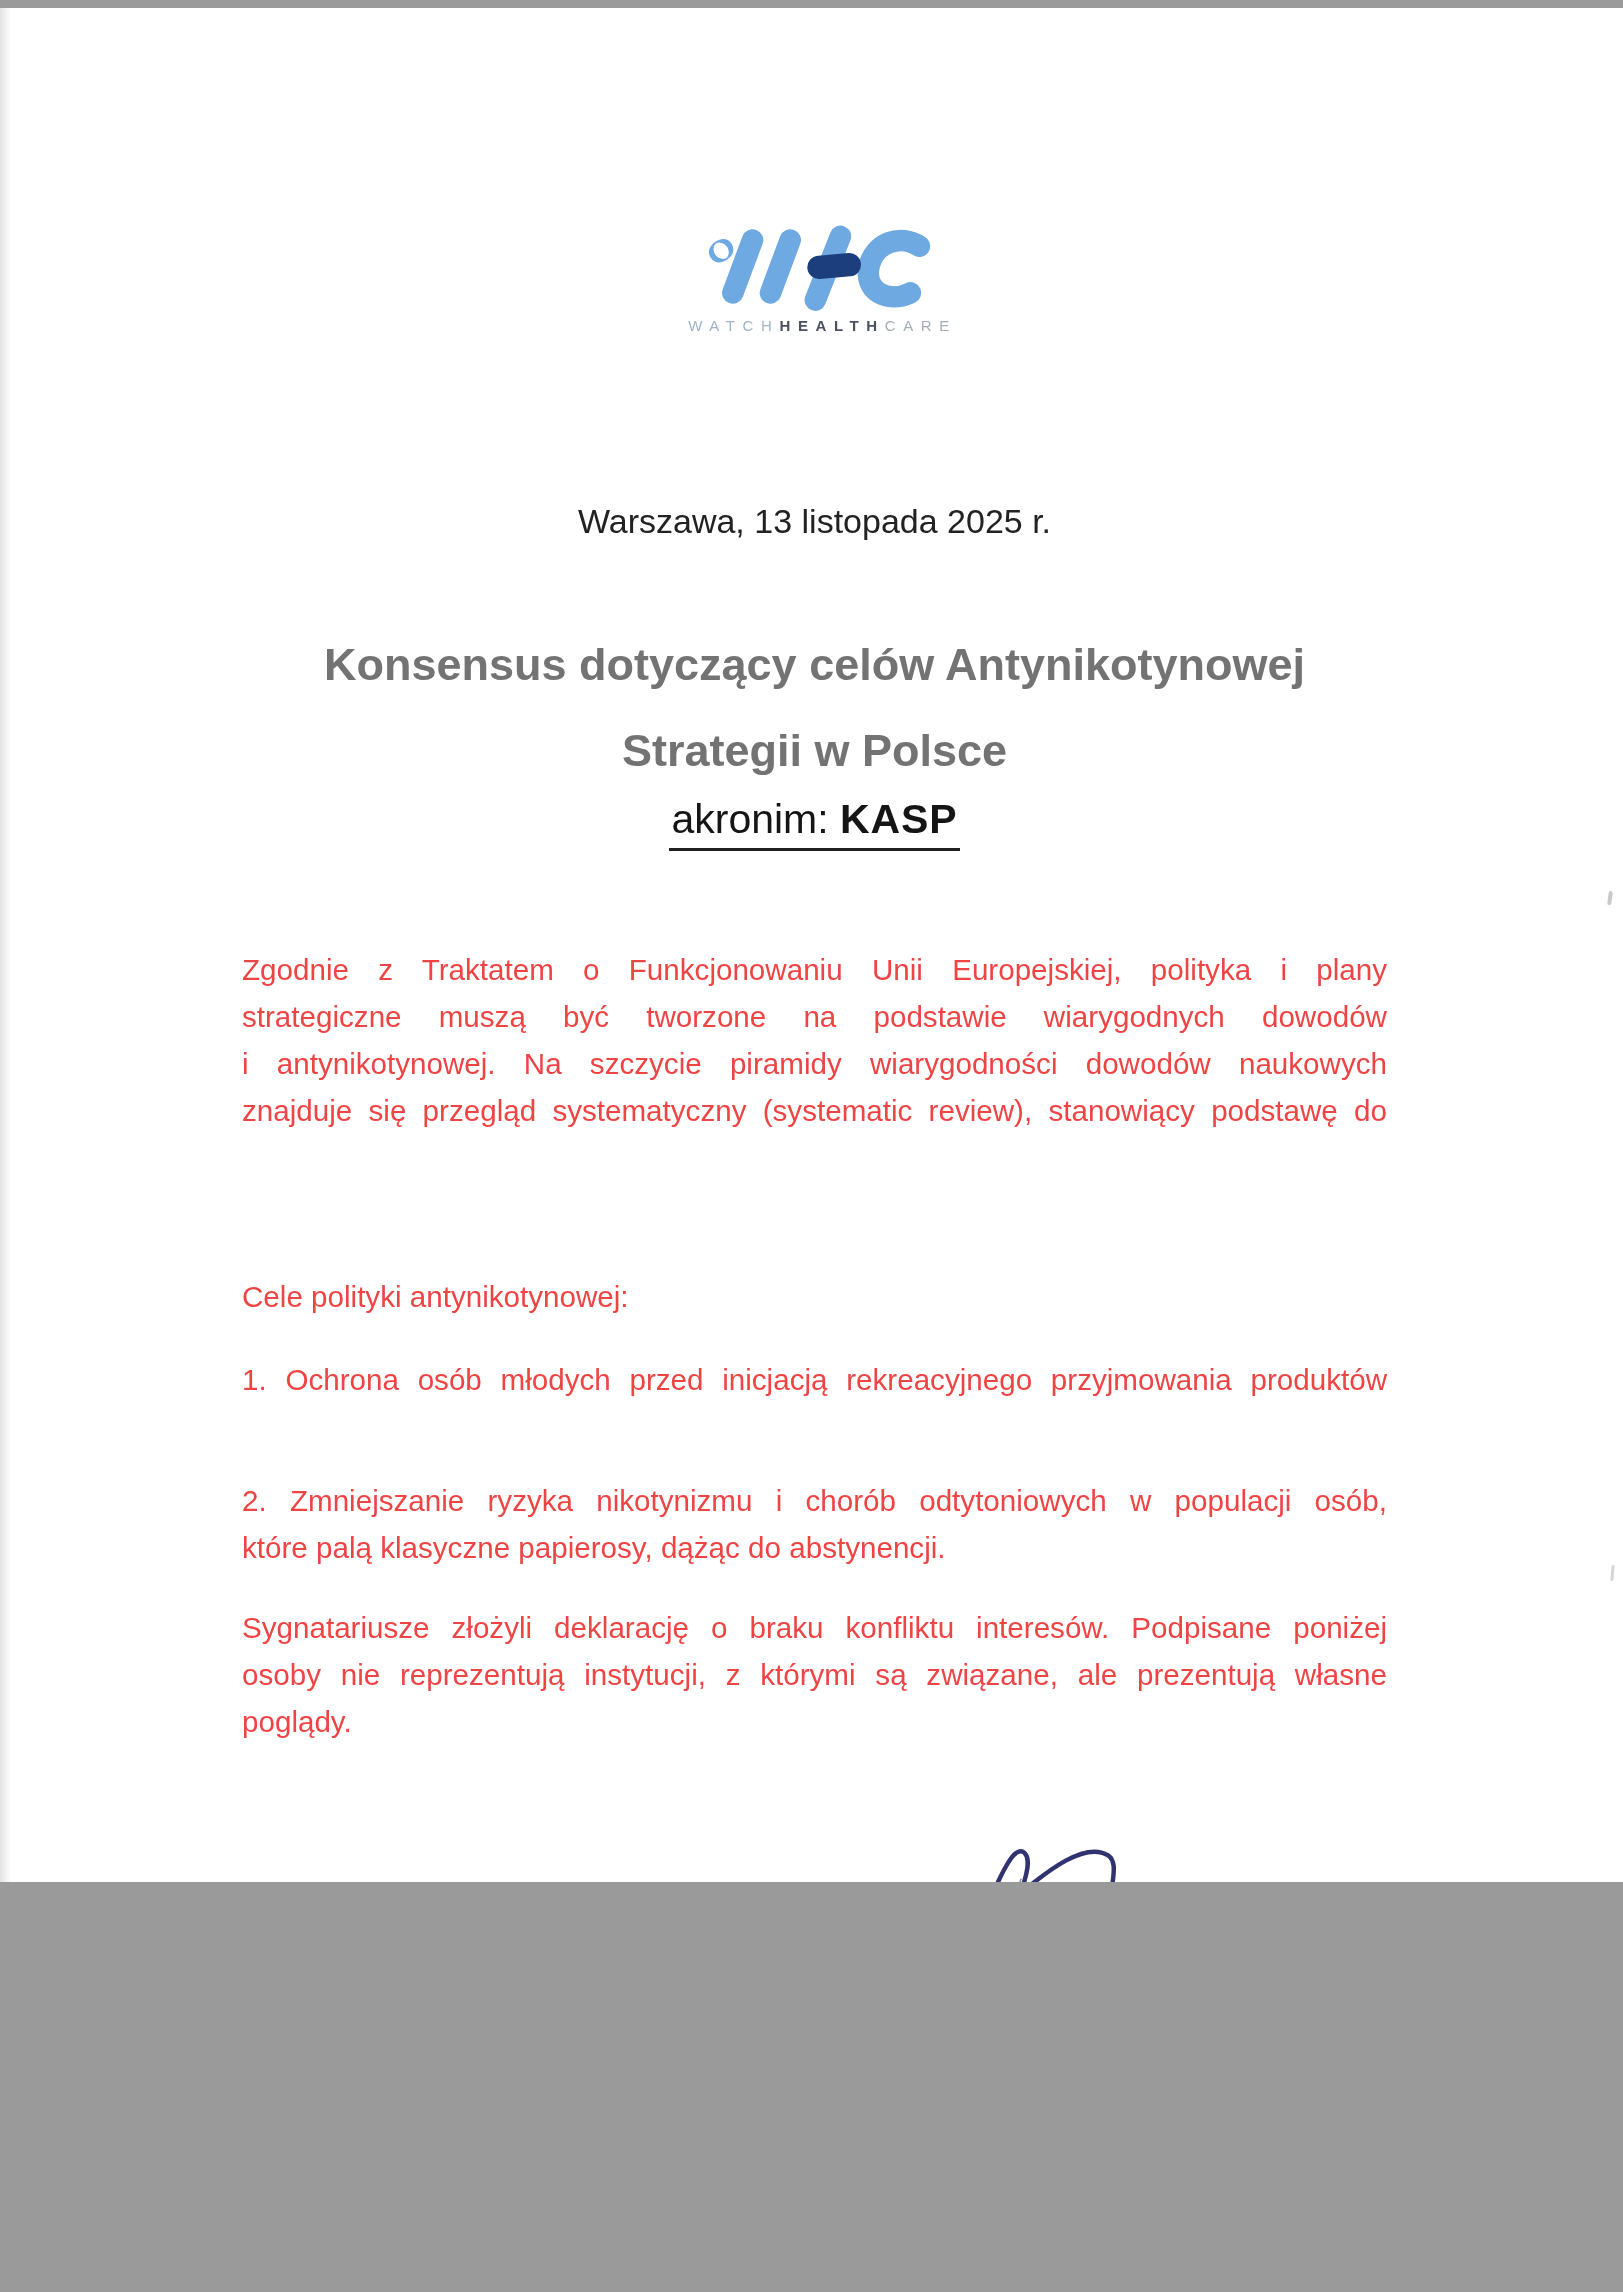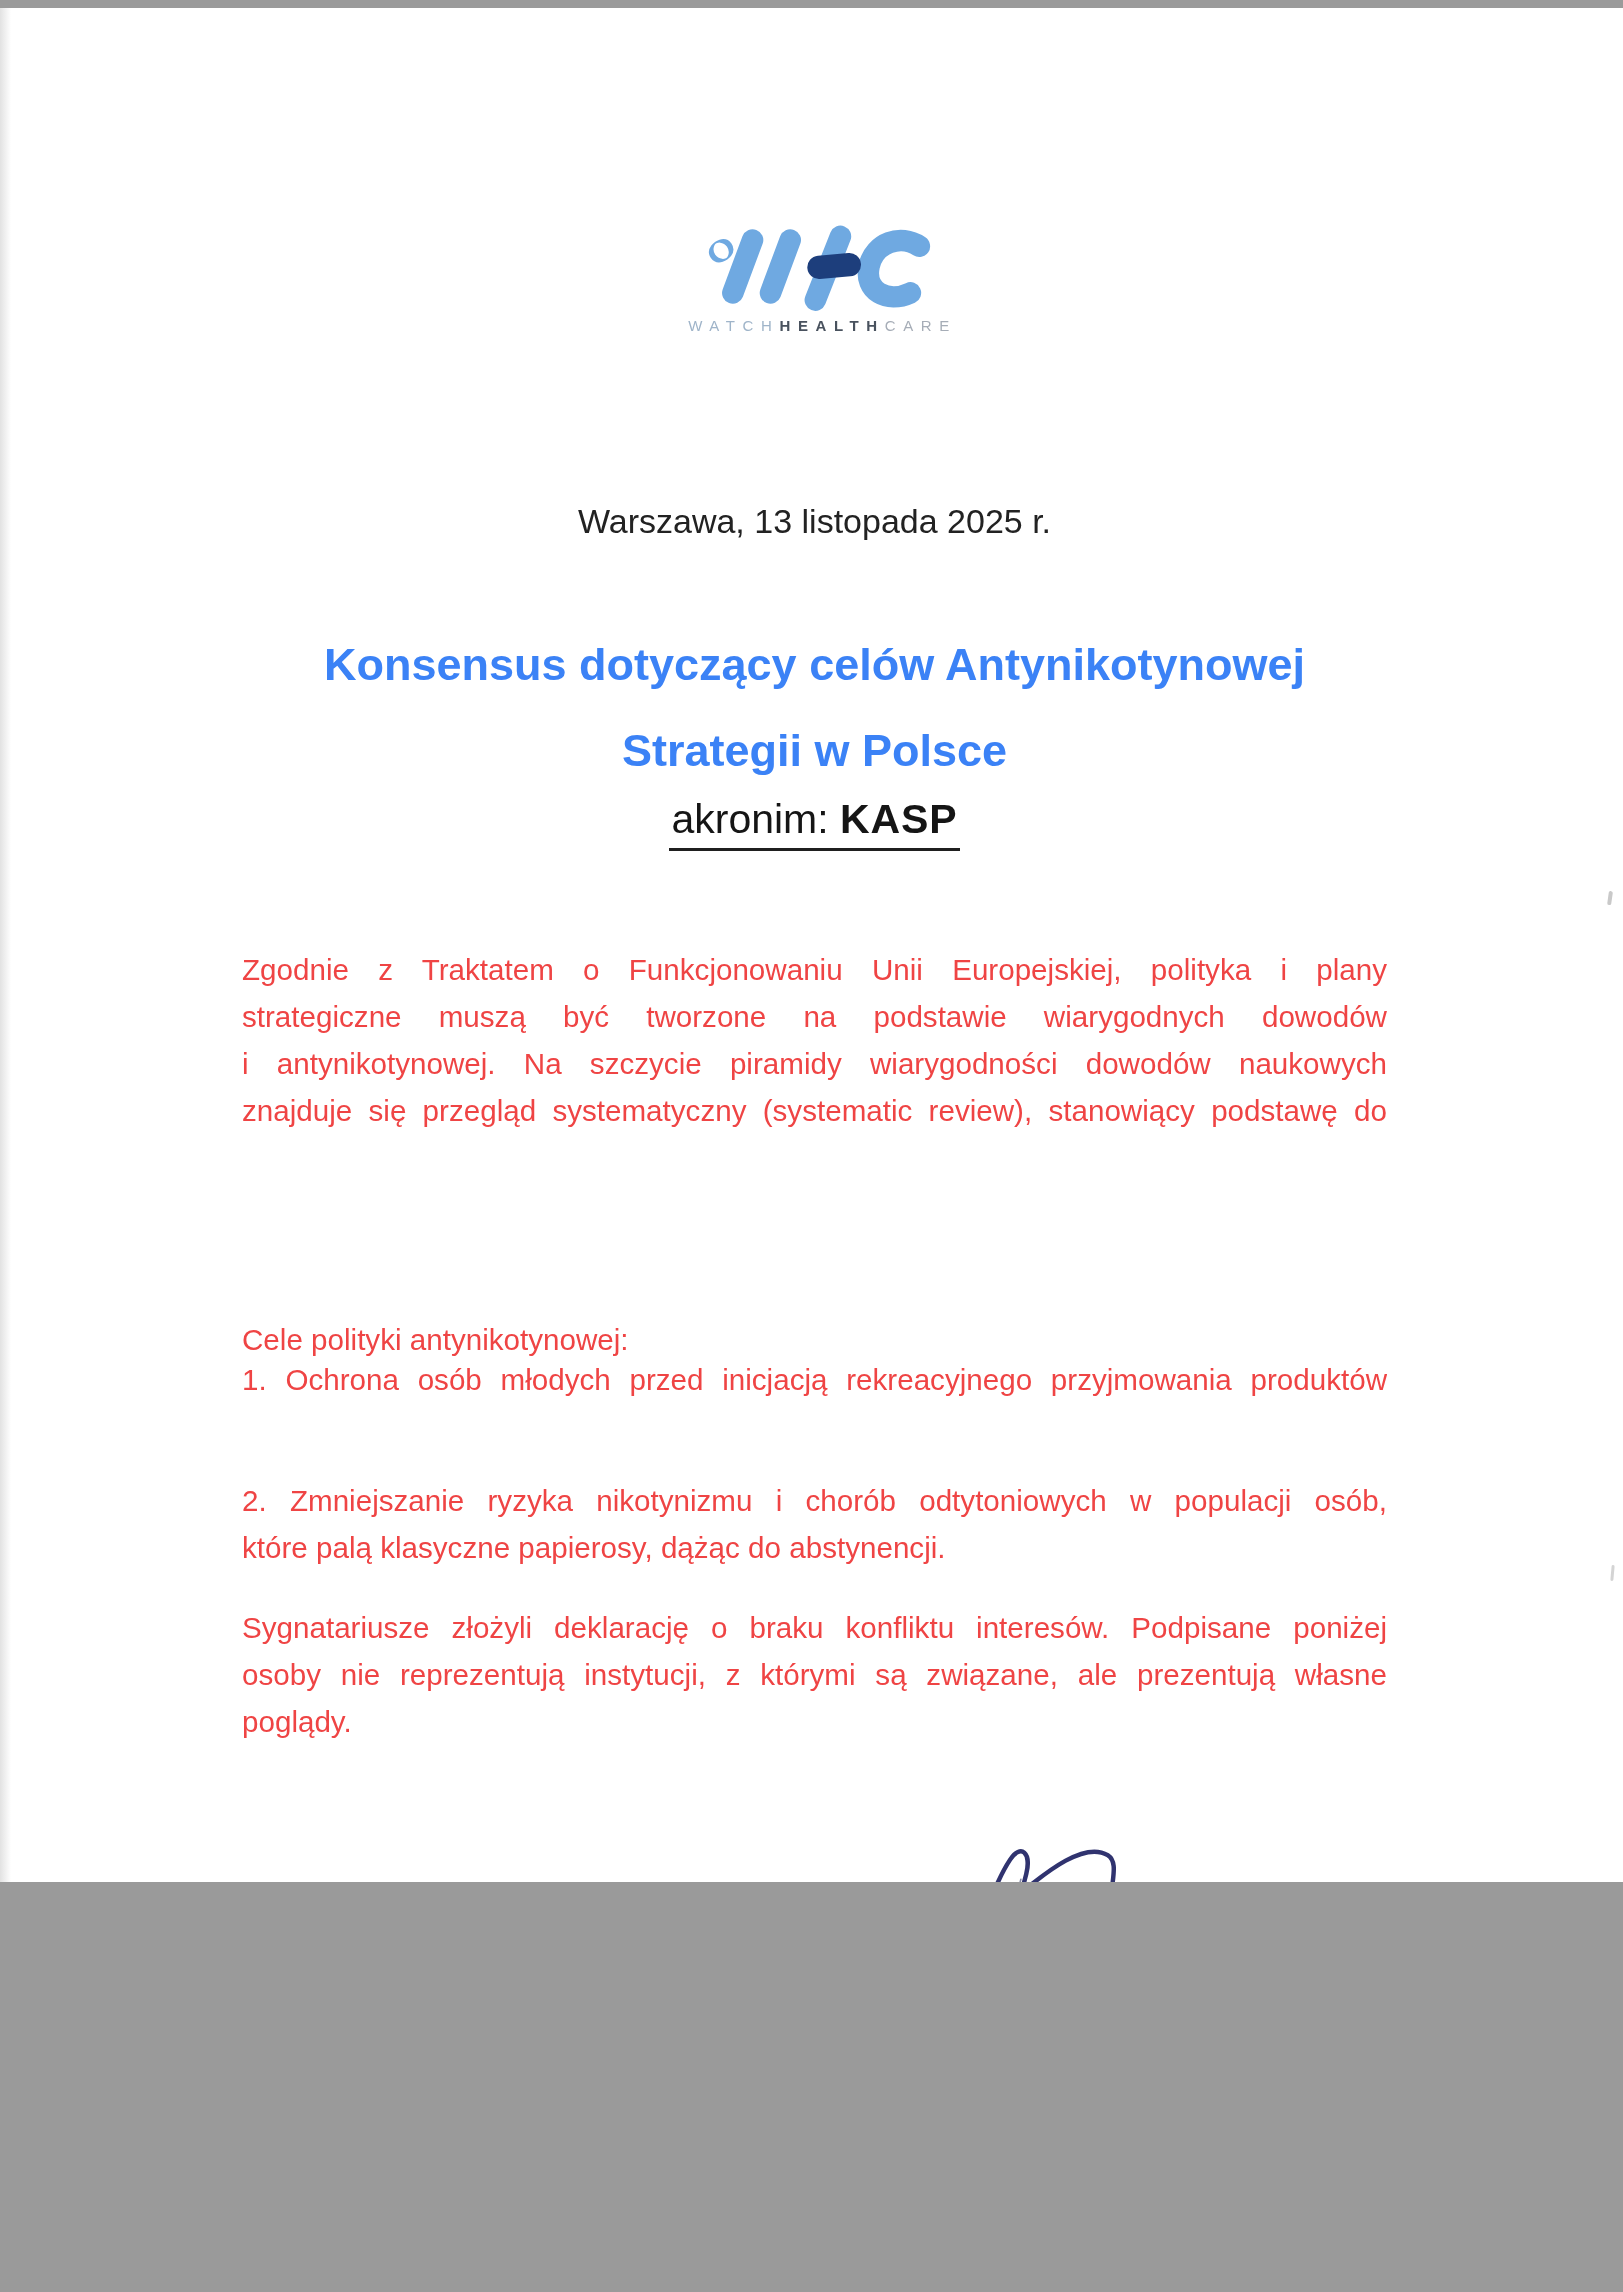--- a/index.html
+++ b/index.html
@@ -32,32 +32,32 @@
   }
   .brand-watch{color:#9fb4c9;font-weight:400;}
   .brand-health{color:#49525e;font-weight:700;}
   .brand-care{color:#a6adb7;font-weight:400;}
 
   
   .col{position:absolute;left:242px;width:1145px;}
 
   .date-line{top:493px;text-align:center;font-size:34px;line-height:41px;color:#222;}
 
-  .doc-title{top:614px;text-align:center;font-weight:700;font-size:45px;line-height:86px;color:#3b82f6;letter-spacing:0;}
+  .doc-title{top:614px;text-align:center;font-weight:700;font-size:45px;line-height:86px;color:#737373;letter-spacing:0;}
   .doc-title .t-line{height:86px;}
 
   .subtitle{top:785px;text-align:center;font-size:41px;line-height:52px;color:#151515;}
   .subtitle .underlined{border-bottom:3.6px solid #1f1f1f;padding:0 2.7px 6.3px 2.7px;}
   .subtitle .acronym{font-weight:700;letter-spacing:0.9px;}
 
   .bodyblock{font-size:29.6px;line-height:47px;color:#ef4444;}
   .bodyblock .line{height:47px;overflow:hidden;}
   .bodyblock .just{text-align:justify;text-align-last:justify;}
   .p-intro{top:938px;}
-  .goals-heading{top:1308px;}
+  .goals-heading{top:1265px;}
   .goal-1{top:1348px;}
   .goal-2{top:1469px;}
   .p-closing{top:1596px;}
 
   .signatures{position:absolute;left:54px;top:1746px;width:1343px;height:546px;}
   .signatures path{fill:none;stroke:#30336f;stroke-width:5;stroke-linecap:round;stroke-linejoin:round;}
   .signatures path.hair{stroke:#8a8ca8;stroke-width:1.8;}
   .signatures path.bold{stroke-width:6.5;}
   .signatures path.thin{stroke-width:3.5;}
 

